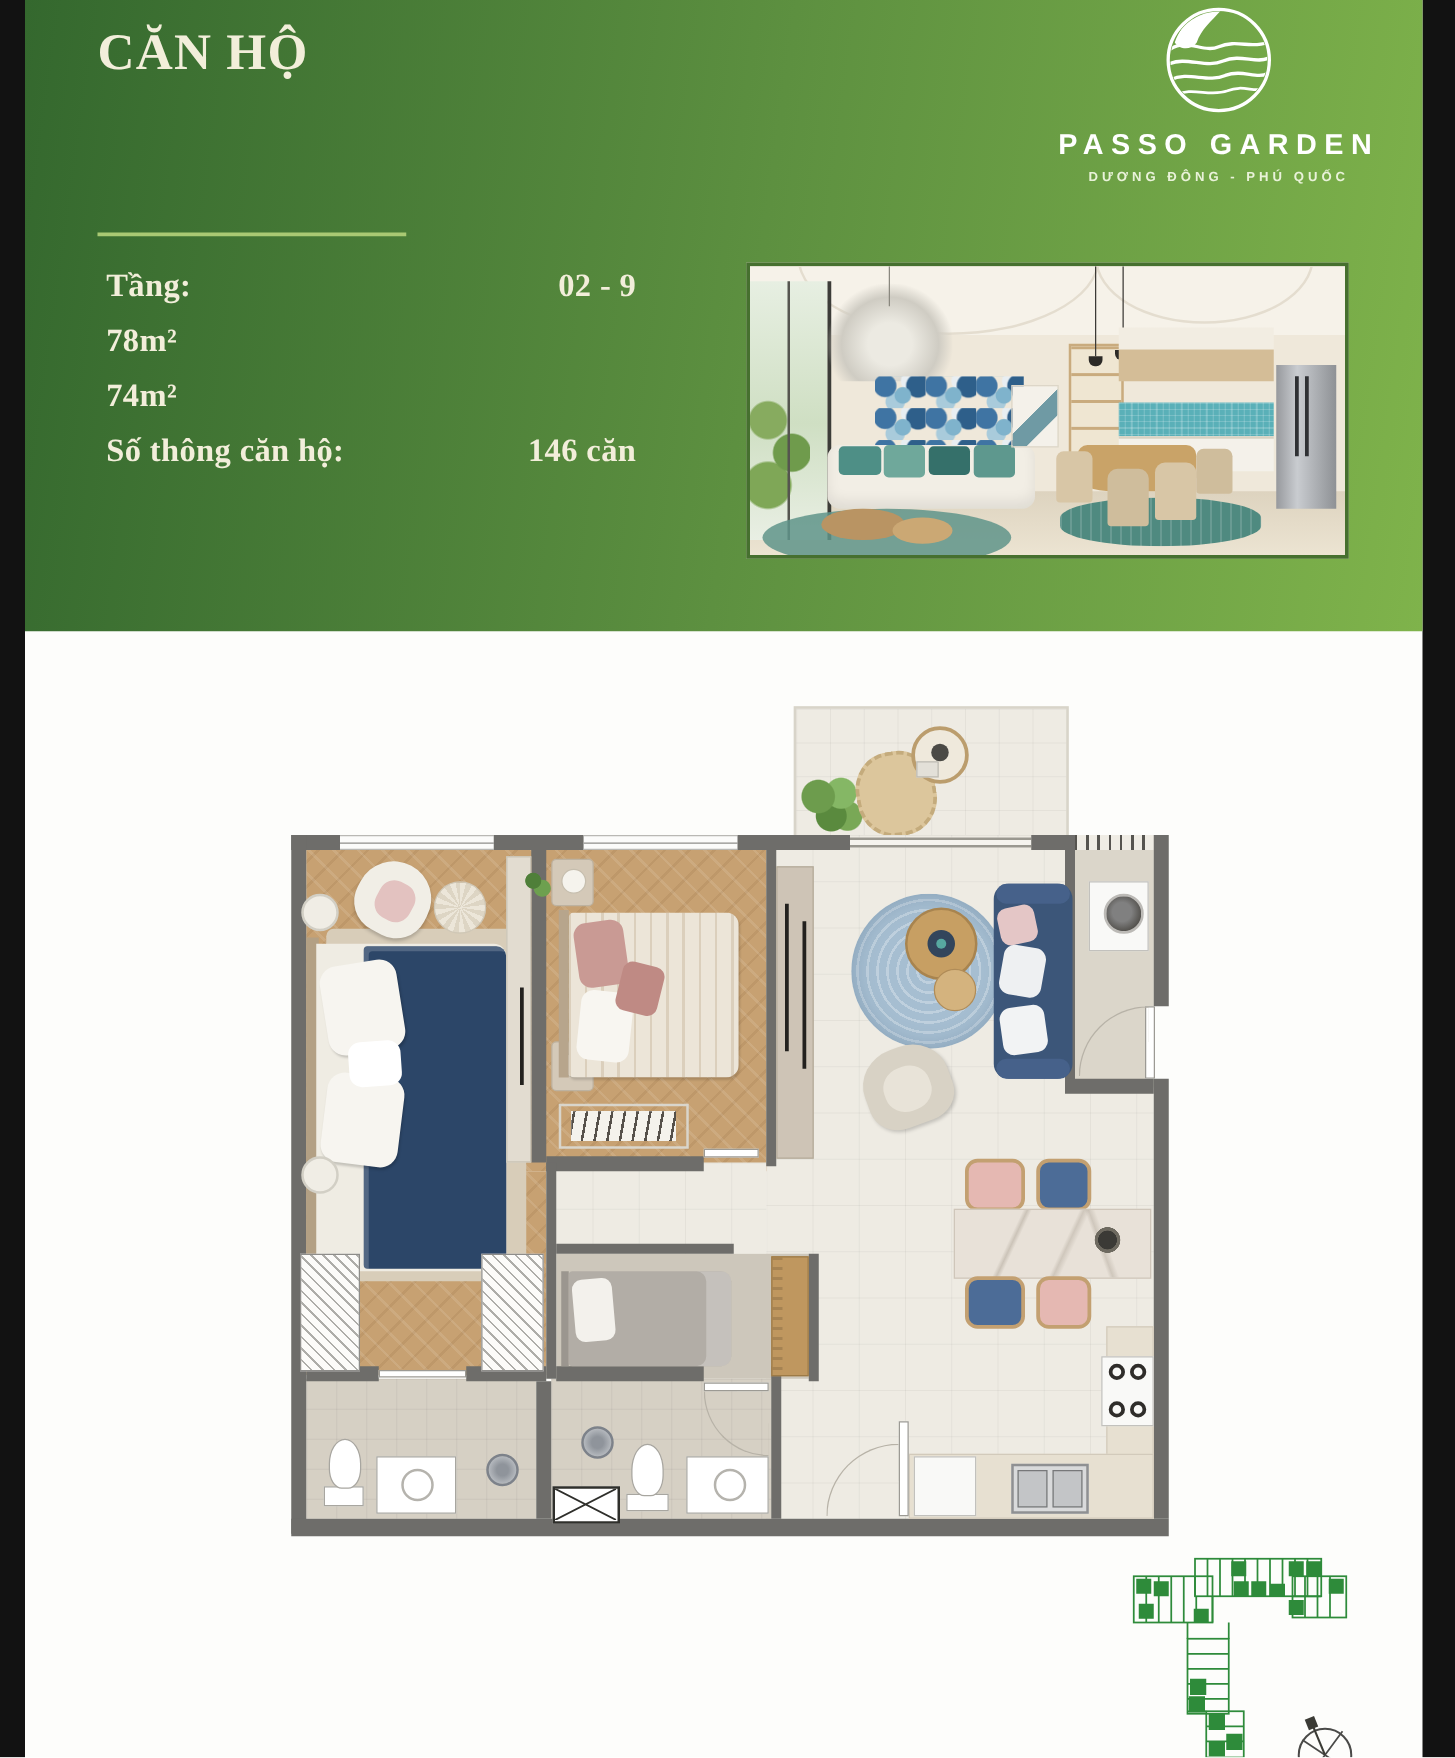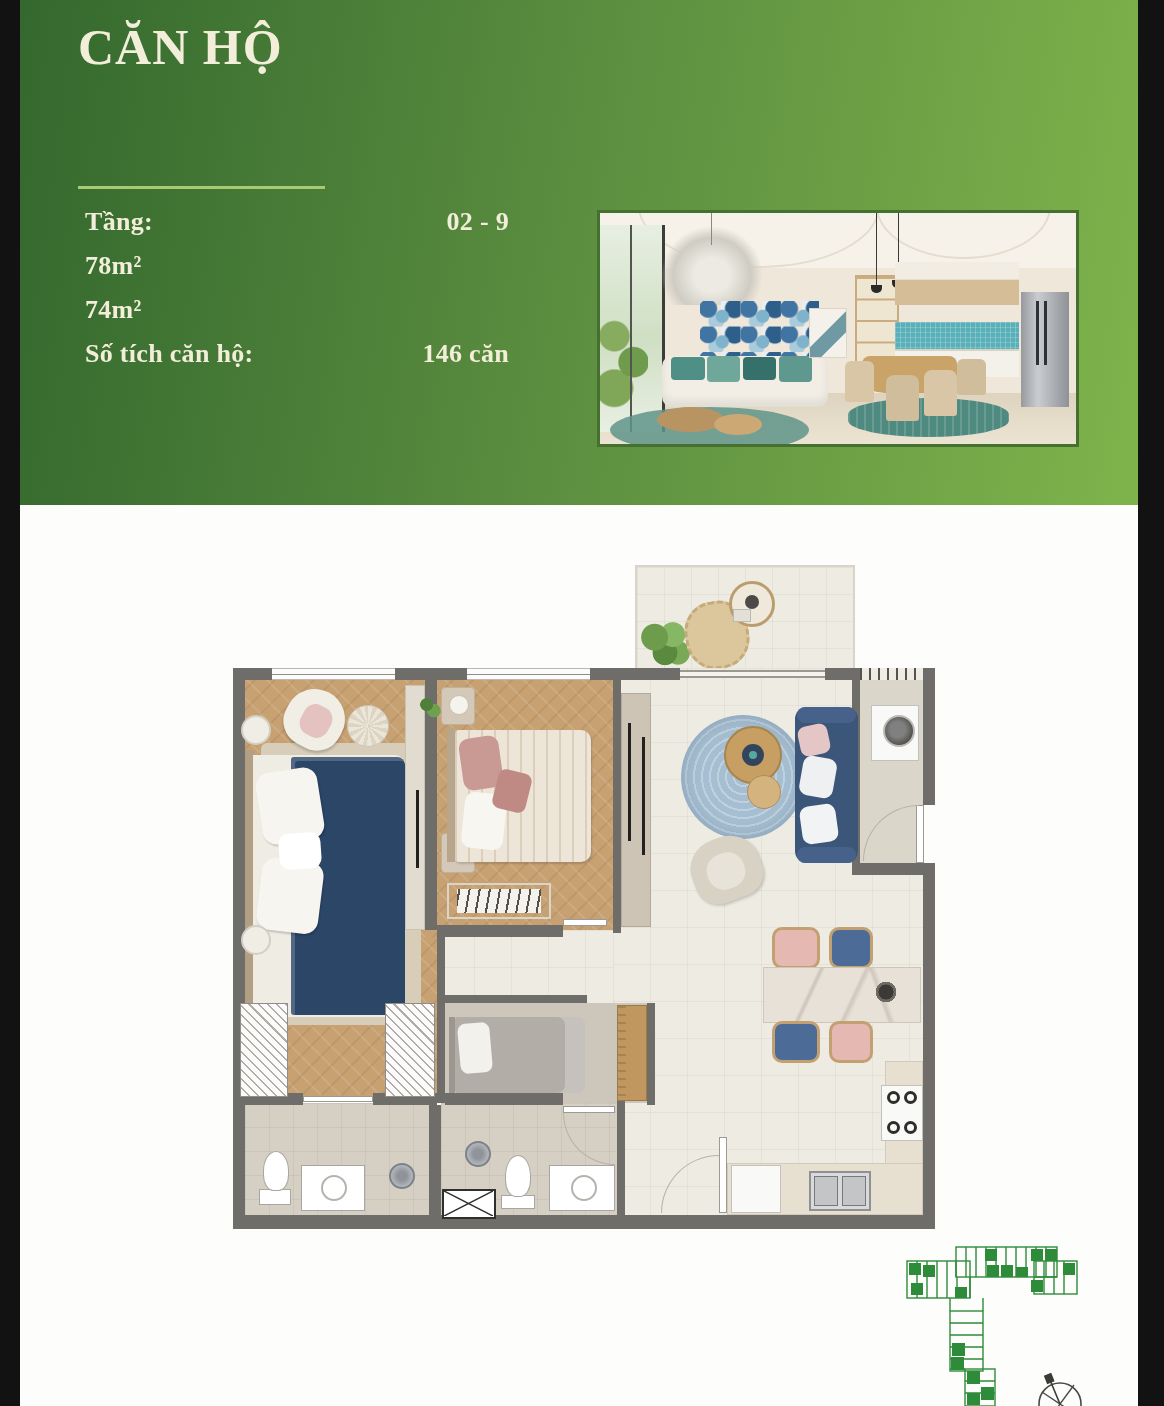--- a/index.html
+++ b/index.html
@@ -3,25 +3,25 @@
 <meta charset="utf-8">
 <style>
   html,body{margin:0;padding:0;background:#ffffff;}
   #page{position:relative;width:1164px;height:1406px;overflow:hidden;background:#fdfdfb;
         font-family:"Liberation Serif","DejaVu Serif",serif;}
   .abs{position:absolute;}
   .edge{background:#121212;}
   
   #green-panel{left:20px;top:0;width:1118px;height:505px;
     background:linear-gradient(98deg,var(--green-dark) 0%,var(--green-mid) 52%,var(--green-light) 100%);}
-  #title{left:58px;top:18px;color:var(--cream);font-size:50px;line-height:1.16;font-weight:600;letter-spacing:1px;}
+  #title{left:58px;top:18px;color:var(--cream);font-size:41px;line-height:1.16;font-weight:600;letter-spacing:1px;}
   #title span{display:block;}
   #title-rule{left:58px;top:186px;width:247px;height:3px;background:var(--underline);}
   #details{left:65px;top:200px;width:424px;color:var(--cream);font-size:26px;font-weight:700;}
-  .detail-row{display:flex;justify-content:space-between;height:44px;align-items:center;letter-spacing:.3px;}
+  .detail-row{display:flex;justify-content:space-between;height:44px;align-items:flex-end;letter-spacing:.3px;}
   .detail-value{text-align:right;}
   
   #logo{left:815px;top:4px;width:280px;text-align:center;color:#ffffff;font-family:"Liberation Sans",sans-serif;}
   #logo-name{font-size:23px;font-weight:bold;letter-spacing:6px;margin-top:10px;}
   #logo-sub{font-size:10.5px;letter-spacing:3.2px;color:#e9f2d9;margin-top:7px;font-weight:bold;}
   
   #photo{left:577px;top:210px;width:482px;height:237px;background:#efe8db;border:3px solid #46702f;
          box-sizing:border-box;overflow:hidden;}
   .ph{position:absolute;}
   
@@ -72,25 +72,44 @@
         <span>Tầng:</span>
         <span class="detail-value">02 - 9</span>
       </div>
       <div class="detail-row">
         <span class="detail-value">78m²</span>
       </div>
       <div class="detail-row">
         <span class="detail-value">74m²</span>
       </div>
       <div class="detail-row">
-        <span>Số tích căn hộ:</span>
+        <span>Số thông căn hộ:</span>
         <span class="detail-value">146 căn</span>
       </div>
     </div>
 
+    <div class="abs" id="logo">
+      <svg width="88" height="88" viewBox="0 0 100 100" style="display:block;margin:0 auto;">
+        <defs>
+            <clipPath id="lc">
+              <circle cx="50" cy="50" r="44"></circle>
+            </clipPath>
+          </defs>
+        <circle cx="50" cy="50" r="46" fill="none" stroke="#ffffff" stroke-width="3"></circle>
+        <g clip-path="url(#lc)">
+          <path d="M10,34 C18,12 34,4 52,5 C44,14 34,22 30,34 C24,42 14,40 10,34 Z" fill="#ffffff"></path>
+          <path d="M6,40 C22,30 36,44 50,38 C66,31 80,40 94,34" fill="none" stroke="#ffffff" stroke-width="3"></path>
+          <path d="M4,54 C20,46 38,58 54,51 C70,44 84,54 96,48" fill="none" stroke="#ffffff" stroke-width="3"></path>
+          <path d="M6,68 C22,60 40,71 56,64 C72,58 84,68 95,62" fill="none" stroke="#ffffff" stroke-width="3"></path>
+          <path d="M10,82 C26,74 42,84 58,78 C72,72 82,80 92,76" fill="none" stroke="#ffffff" stroke-width="2.5"></path>
+        </g>
+      </svg>
+      <div id="logo-name">PASSO GARDEN</div>
+      <div id="logo-sub">DƯƠNG ĐÔNG - PHÚ QUỐC</div>
+    </div>
 
     <div class="abs" id="photo">
       <div class="ph" style="left:0;top:0;width:100%;height:26%;background:#f6f2e9;"></div>
       <div class="ph" style="left:8%;top:-30%;width:50%;height:52%;border:2px solid #e4ddcf;border-radius:50%;"></div>
       <div class="ph" style="left:58%;top:-26%;width:36%;height:44%;border:2px solid #e4ddcf;border-radius:50%;"></div>
       <div class="ph" style="left:0;top:24%;width:100%;height:56%;background:#efe8da;"></div>
       <div class="ph" style="left:0;bottom:0;width:100%;height:22%;background:linear-gradient(#ddd3bf,#ece4d2);"></div>
       <div class="ph" style="left:0;top:5%;width:13%;height:90%;background:linear-gradient(180deg,#e7efe2,#cfdfc3 55%,#e9efe4);border-right:3px solid #3c3c38;"></div>
       <div class="ph" style="left:0;top:40%;width:10%;height:45%;background:radial-gradient(circle at 30% 30%,#87ab5f 18%,transparent 20%),radial-gradient(circle at 70% 55%,#6f9b4c 22%,transparent 24%),radial-gradient(circle at 30% 80%,#7fa757 20%,transparent 22%);"></div>
       <div class="ph" style="left:6.2%;top:5%;width:2px;height:90%;background:#55554f;"></div>

